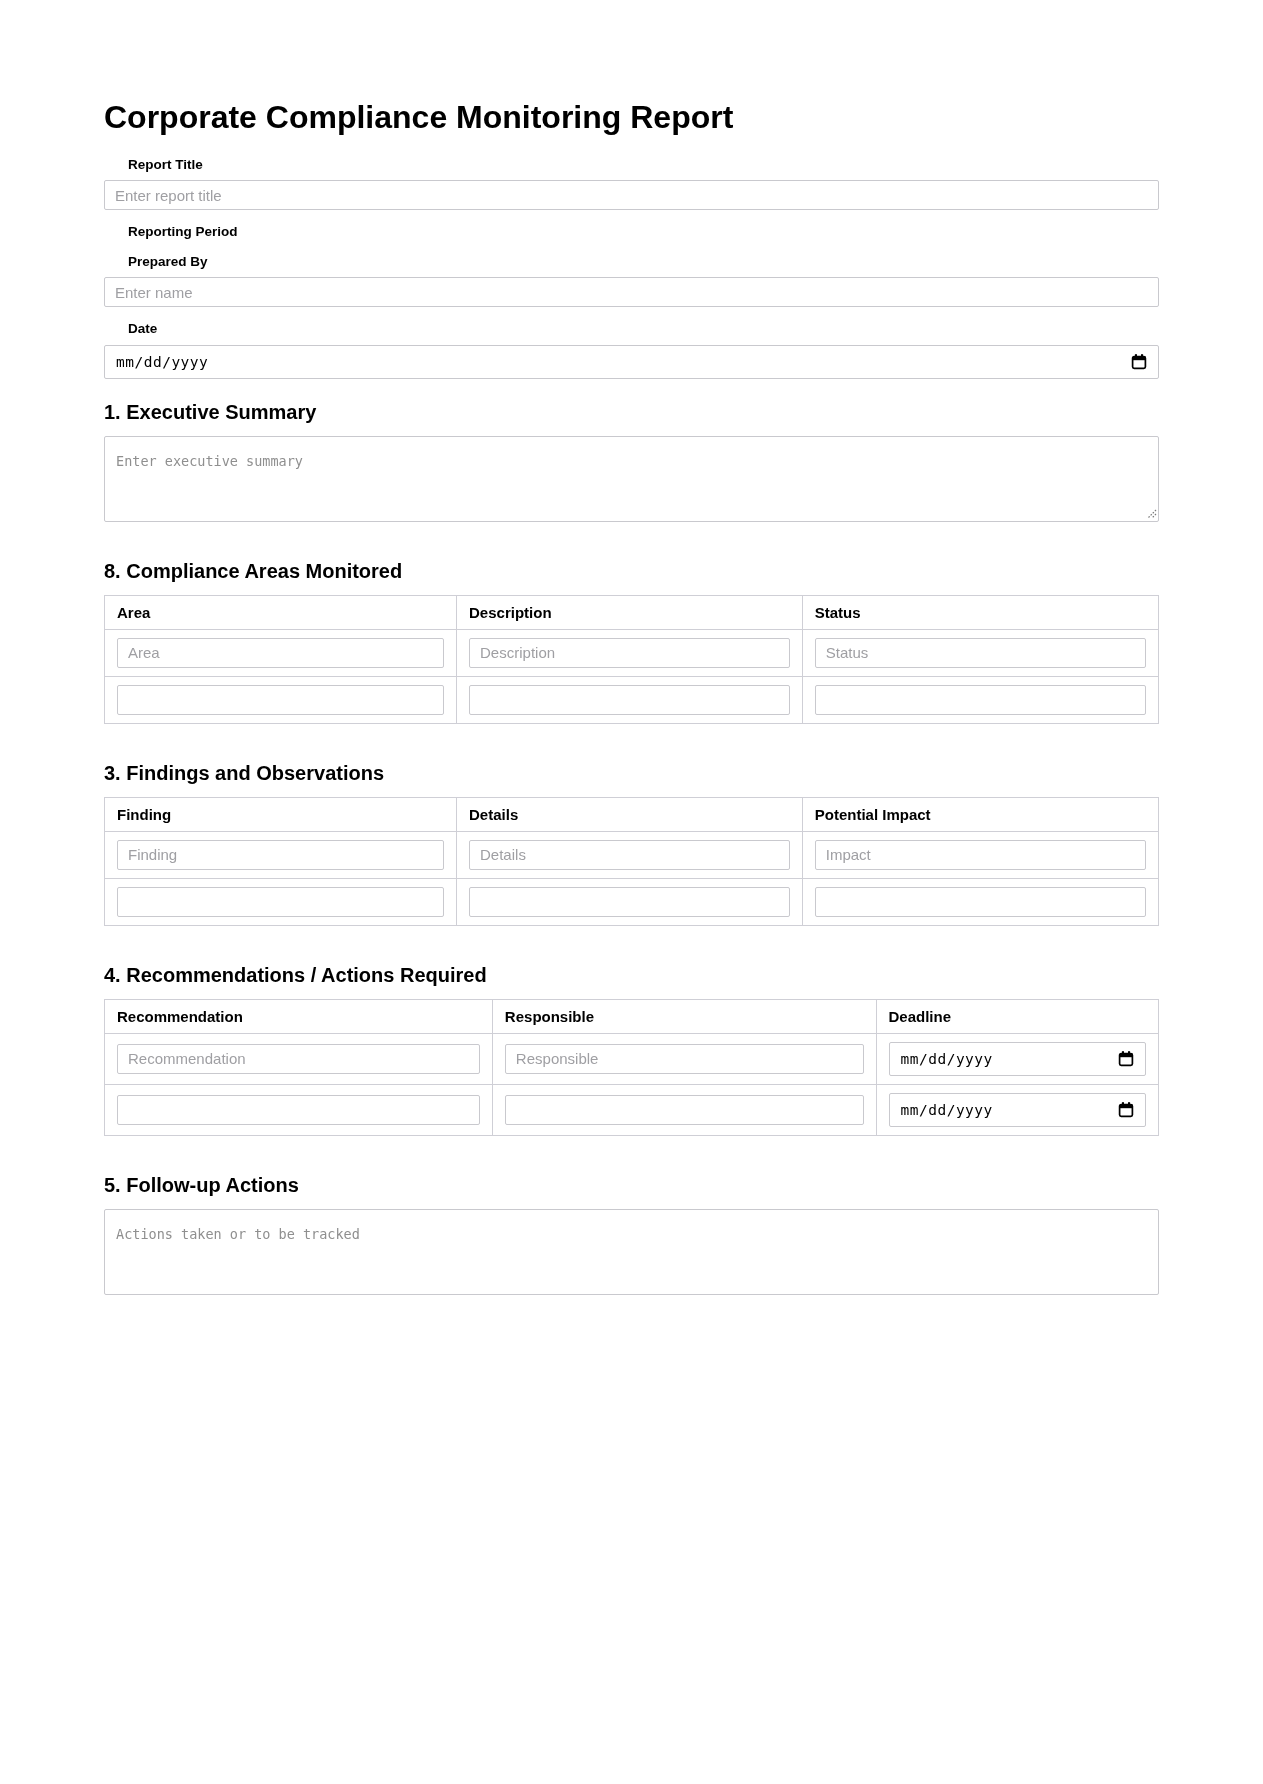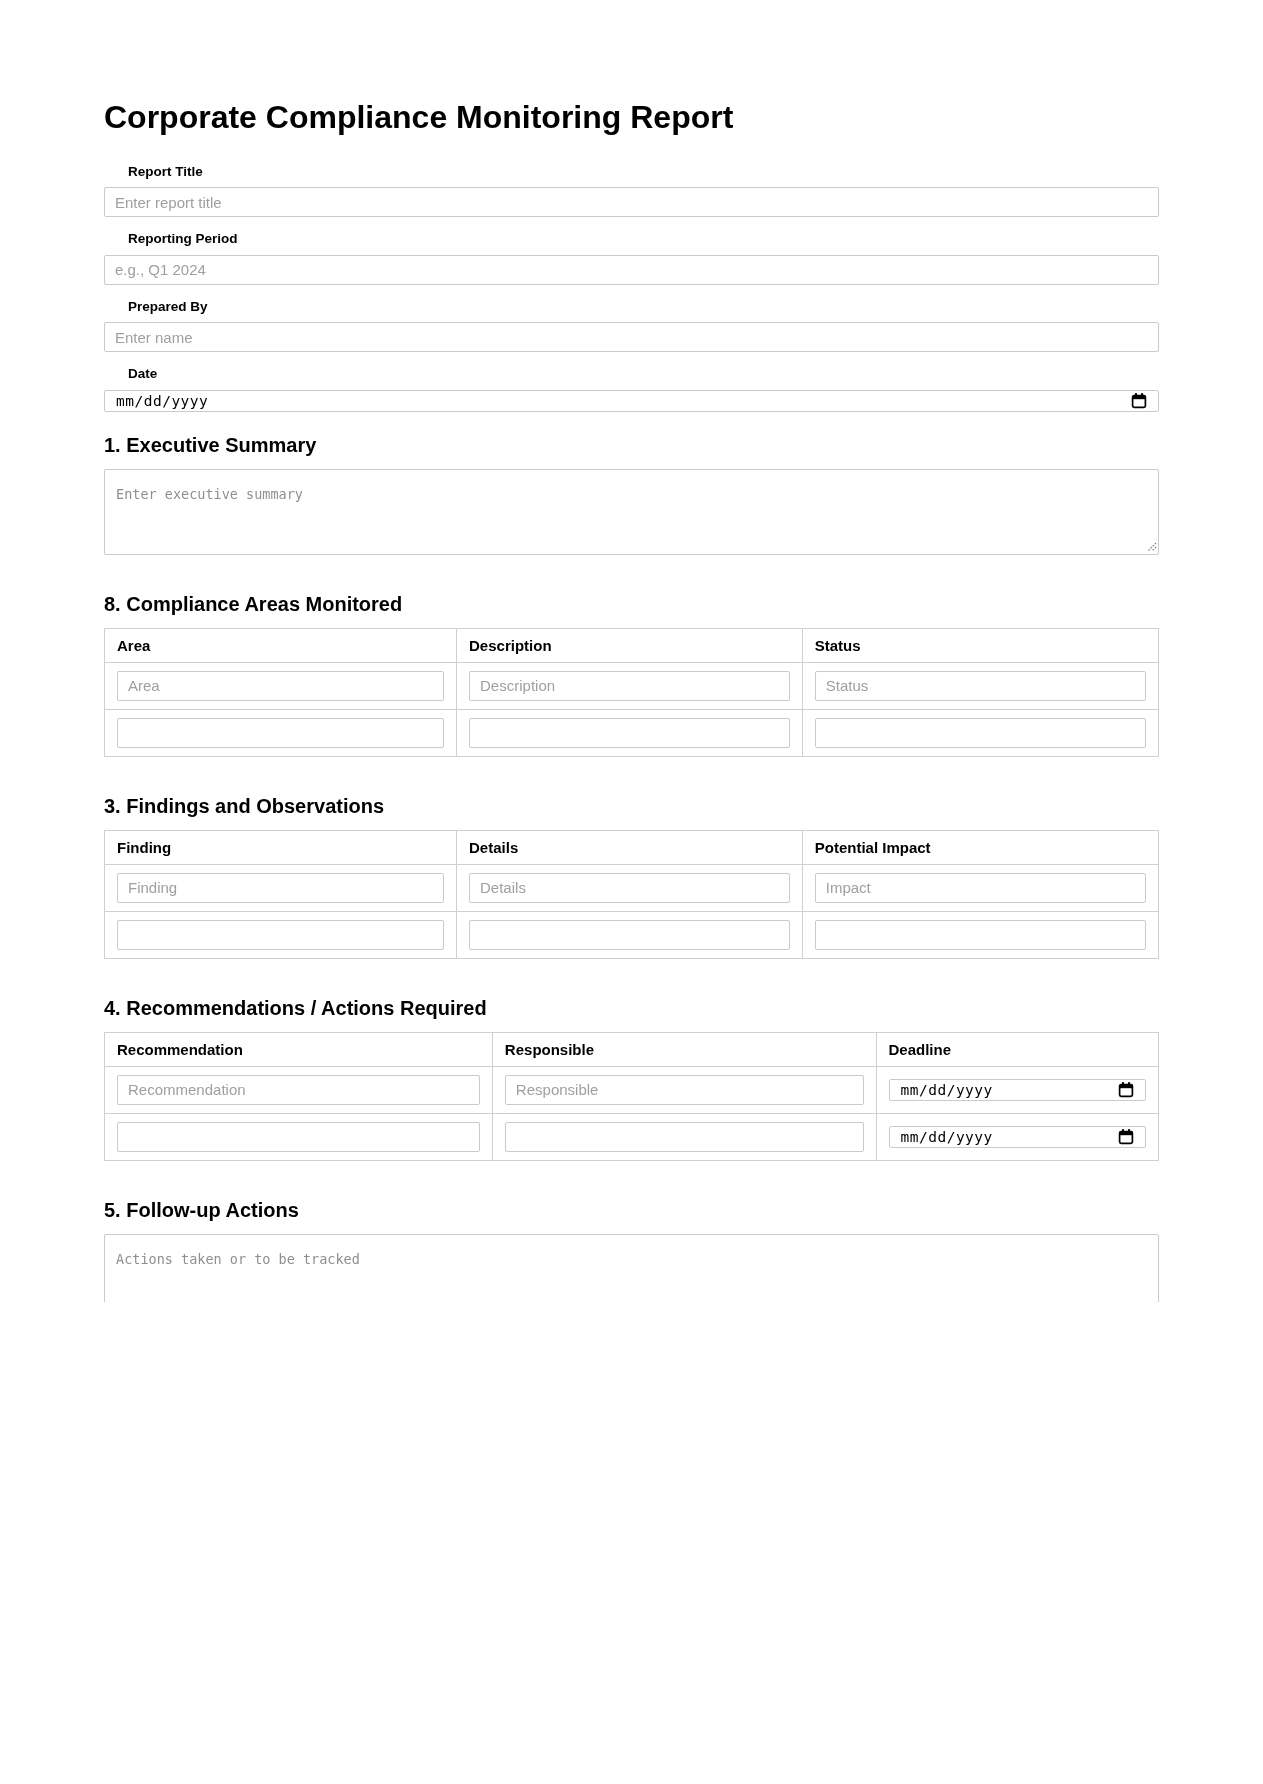--- a/index.html
+++ b/index.html
@@ -18,21 +18,21 @@
   }
   .container {
     width: 1055px;
     margin: 0 auto;
     padding-top: 99px;
   }
   h1.page-title {
     font-size: 32px;
     font-weight: 700;
     line-height: 1.15;
-    margin-bottom: 28px;
+    margin-bottom: 21px;
   }
   .field-group { margin-bottom: 14px; }
   .field-label {
     display: block;
     font-size: 13.5px;
     font-weight: 700;
     line-height: 1.15;
     margin-bottom: 8px;
     color: #000;
     padding-left: 24px;
@@ -49,21 +49,21 @@
     font-size: 15px;
     color: #be185d;
     outline: none;
   }
   .text-input::placeholder { color: #9f9fa3; opacity: 1; }
   .date-field {
     display: flex;
     align-items: center;
     justify-content: space-between;
     width: 100%;
-    height: 22px;
+    height: 34px;
     border: 1px solid #c9c9ce;
     border-radius: 2px;
     background: #fff;
     padding: 0 11px;
     cursor: text;
   }
   .date-text {
     font-family: "DejaVu Sans Mono", monospace;
     font-size: 14.5px;
     letter-spacing: 0.5px;
@@ -128,21 +128,20 @@
 
     <h1 class="page-title">Corporate Compliance Monitoring Report</h1>
 
     <div class="field-group">
       <label class="field-label">Report Title</label>
       <input class="text-input" type="text" placeholder="Enter report title" style="">
     </div>
 
     <div class="field-group">
       <label class="field-label">Reporting Period</label>
-      <input class="text-input" type="text" placeholder="e.g., Q1 2024" style="">
     </div>
 
     <div class="field-group">
       <label class="field-label">Prepared By</label>
       <input class="text-input" type="text" placeholder="Enter name" style="">
     </div>
 
     <div class="field-group">
       <label class="field-label">Date</label>
       <div class="date-field">

